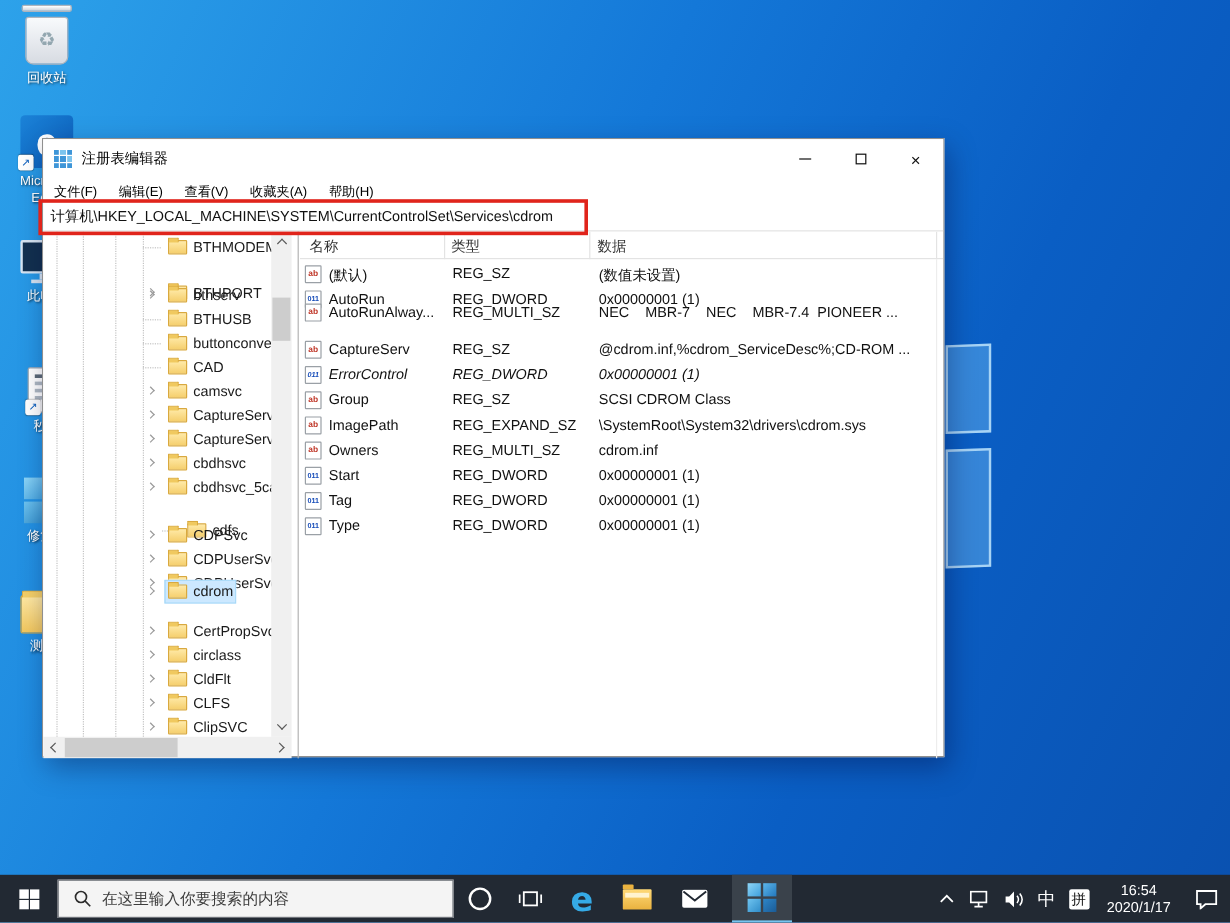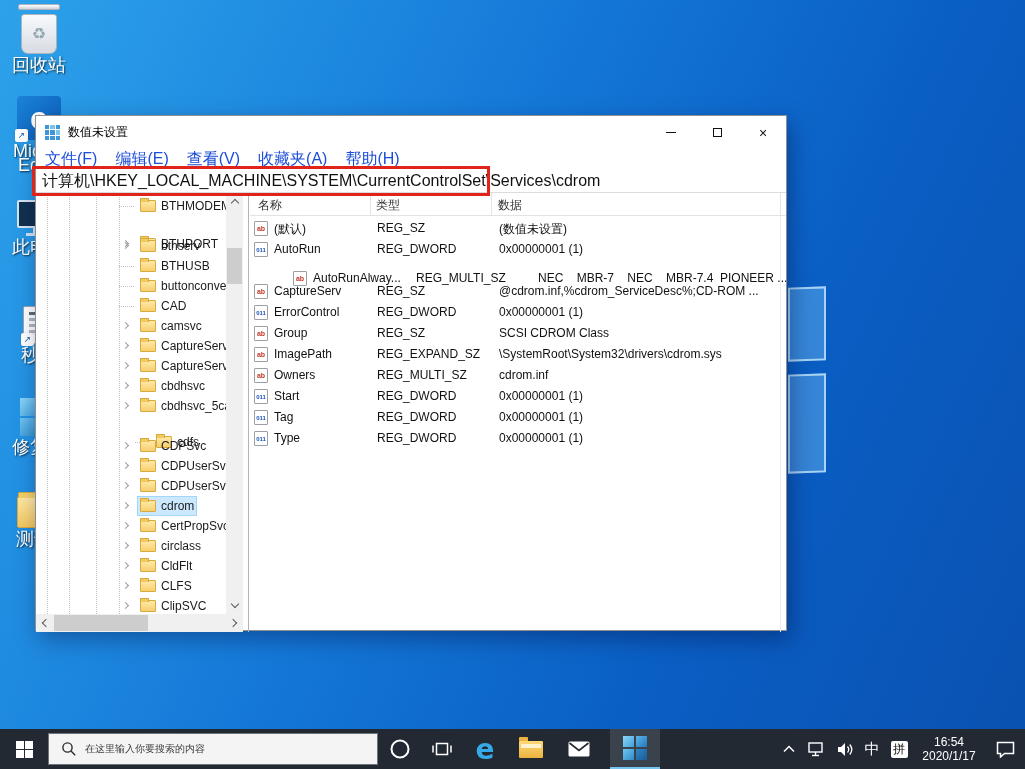--- a/index.html
+++ b/index.html
@@ -8,21 +8,21 @@
   .desktop { position:relative; width:1025px; height:769px; overflow:hidden;
     background:linear-gradient(115deg,#2da2ea 0%,#1478d8 42%,#0a5ec4 70%,#0a51b0 100%); }
 
   
   .wm-pane { position:absolute; background:rgba(125,200,250,.38);
     border:2px solid rgba(205,238,255,.75); transform:skewY(-2deg); }
 
   
   .dicon { position:absolute; left:6px; width:66px; text-align:center; z-index:1; }
   .dicon .ic { position:relative; margin:0 auto; }
-  .dicon .lbl { margin-top:4px; font-size:18px; color:#fff; line-height:14px;
+  .dicon .lbl { margin-top:4px; font-size:11px; color:#fff; line-height:14px;
     text-shadow:1px 1px 2px rgba(0,0,0,.75); }
   .shortcut-arrow { position:absolute; left:-2px; bottom:-2px; width:13px; height:13px;
     background:#fff; border-radius:2px; color:#1565c0; font-size:9px; line-height:13px;
     text-align:center; box-shadow:0 0 1px rgba(0,0,0,.4); }
   .bin-body { width:36px; height:40px; margin:4px auto 0;
     background:linear-gradient(#f8fafc,#d7dbe2); border:1px solid #aeb4bd;
     border-radius:3px 3px 7px 7px; color:#93a7b0; font-size:16px; line-height:38px; }
   .bin-lid { width:42px; height:6px; margin:0 auto; background:linear-gradient(#ffffff,#ccd1d9);
     border:1px solid #aeb4bd; border-radius:2px; }
   .edge-tile { width:44px; height:44px; background:linear-gradient(135deg,#1b83d8,#0b5bb8);
@@ -53,24 +53,24 @@
     grid-template-columns:repeat(3,1fr); gap:1px; }
   .app-icon span { background:#3f96d8; }
   .app-icon span:nth-child(2), .app-icon span:nth-child(6) { background:#7cc4ee; }
   .title-text { margin-left:8px; font-size:12px; color:#000; }
   .win-controls { margin-left:auto; display:flex; height:33px; }
   .wbtn { width:46px; height:33px; display:flex; align-items:center; justify-content:center;
     font-size:14px; color:#111; }
   .minbar { width:10px; border-top:1px solid #111; }
   .maxbox { width:9px; height:9px; border:1px solid #111; }
   .menubar { position:absolute; top:33px; left:0; right:0; height:20px; background:#fff;
-    display:flex; align-items:center; font-size:16px; color:#1d4ed8; }
+    display:flex; align-items:center; font-size:11px; color:#000000; }
   .menubar span { padding:0 9px; }
   .addressbar { position:absolute; top:53px; left:0; right:0; height:24px; background:#fff;
-    border-bottom:1px solid #dcdcdc; line-height:23px; font-size:16px; color:#111;
+    border-bottom:1px solid #dcdcdc; line-height:23px; font-size:12px; color:#111;
     padding-left:6px; white-space:nowrap; }
   .redbox { position:absolute; top:-3px; left:-4px; width:458px; height:30px;
     border:3px solid #e0241b; pointer-events:none; z-index:3; }
   .wbody { position:absolute; top:77px; left:0; right:0; bottom:0; background:#fff; }
 
   
   .tree { position:absolute; left:0; top:0; width:213px; height:439px; overflow:hidden; }
   .guide { position:absolute; top:0; height:421px; border-left:1px dotted #c3c3c3; }
   .trow { position:absolute; left:0; width:190px; height:20px; font-size:12px; color:#1a1a1a; }
   .chev { position:absolute; left:87px; top:7px; width:5px; height:5px;
@@ -110,22 +110,22 @@
   .vname { position:absolute; left:24px; top:3px; width:98px; overflow:hidden; white-space:nowrap; }
   .vtype { position:absolute; left:127px; top:3px; width:115px; white-space:nowrap; }
   .vdata { position:absolute; left:249px; top:3px; width:284px; overflow:hidden; white-space:pre; }
 
   
   .taskbar { position:absolute; left:0; top:729px; width:1025px; height:40px;
     background:#222933; z-index:10; }
   .tb-item { position:absolute; top:0; height:40px; display:flex; align-items:center; justify-content:center; }
   .searchbox { position:absolute; left:48px; top:4px; width:330px; height:32px; background:#f4f4f4;
     border:1px solid #6f737a; display:flex; align-items:center; }
-  .searchbox input { border:none; outline:none; background:transparent; font-size:10px;
-    width:270px; color:#7f1d1d; font-family:Liberation Mono, monospace; }
+  .searchbox input { border:none; outline:none; background:transparent; font-size:13px;
+    width:270px; color:#7f1d1d; font-family:Liberation Serif, serif; }
   .searchbox input::placeholder { color:#3d3d3d; opacity:1; }
   .edge-e { color:#35aae6; font-size:28px; font-weight:bold; font-family:"DejaVu Sans",sans-serif; }
   .tb-folder { position:relative; width:24px; height:17px; background:linear-gradient(#ffd977,#eab23f);
     border-radius:1px; }
   .tb-folder::before { content:""; position:absolute; top:-4px; left:0; width:9px; height:4px;
     background:#eab23f; border-radius:1px 1px 0 0; }
   .tb-folder::after { content:""; position:absolute; left:2px; top:3px; right:2px; height:4px;
     background:#fff3cf; }
   .active-app { background:#3a424b; border-bottom:2px solid #76c5f0; }
   .tray { position:absolute; right:0; top:0; height:40px; display:flex; align-items:center; }
@@ -206,21 +206,21 @@
         <span></span>
           <span></span>
           <span></span>
           <span></span>
           <span></span>
           <span></span>
           <span></span>
           <span></span>
           <span></span>
       </div>
-      <div class="title-text">数值未设置</div>
+      <div class="title-text">注册表编辑器</div>
       <div class="win-controls">
         <div class="wbtn">
             <span class="minbar"></span>
           </div>
         <div class="wbtn">
             <span class="maxbox"></span>
           </div>
         <div class="wbtn">
             <span>×</span>
           </div>
@@ -347,21 +347,21 @@
                 <span class="tlabel">CDPUserSvc</span>
               </span>
             </div>
             <div class="trow" style="top: 283px;">
               <span class="chev"></span>
               <span class="ibox">
                 <span class="folder"></span>
                 <span class="tlabel">CDPUserSvc</span>
               </span>
             </div>
-            <div class="trow sel" style="top: 303px;">
+            <div class="trow sel" style="top: 290px;">
               <span class="chev"></span>
               <span class="ibox">
                 <span class="folder"></span>
                 <span class="tlabel">cdrom</span>
               </span>
             </div>
             <div class="trow" style="top: 323px;">
               <span class="chev"></span>
               <span class="ibox">
                 <span class="folder"></span>
@@ -436,33 +436,33 @@
               <span class="vname">(默认)</span>
               <span class="vtype">REG_SZ</span>
               <span class="vdata">(数值未设置)</span>
             </div>
             <div class="lrow" style="top: 46px;">
               <span class="vicon dword">011</span>
               <span class="vname">AutoRun</span>
               <span class="vtype">REG_DWORD</span>
               <span class="vdata">0x00000001 (1)</span>
             </div>
-            <div class="lrow" style="top: 75px; margin-left: 39px;">
+            <div class="lrow" style="top: 57px;">
               <span class="vicon sz">ab</span>
               <span class="vname">AutoRunAlway...</span>
               <span class="vtype">REG_MULTI_SZ</span>
               <span class="vdata">NEC    MBR-7    NEC    MBR-7.4  PIONEER ...</span>
             </div>
             <div class="lrow" style="top: 88px;">
               <span class="vicon sz">ab</span>
               <span class="vname">CaptureServ</span>
               <span class="vtype">REG_SZ</span>
               <span class="vdata">@cdrom.inf,%cdrom_ServiceDesc%;CD-ROM ...</span>
             </div>
-            <div class="lrow" style="top: 109px;">
+            <div class="lrow" style="top: 109px; font-style: italic;">
               <span class="vicon dword">011</span>
               <span class="vname">ErrorControl</span>
               <span class="vtype">REG_DWORD</span>
               <span class="vdata">0x00000001 (1)</span>
             </div>
             <div class="lrow" style="top: 130px;">
               <span class="vicon sz">ab</span>
               <span class="vname">Group</span>
               <span class="vtype">REG_SZ</span>
               <span class="vdata">SCSI CDROM Class</span>

